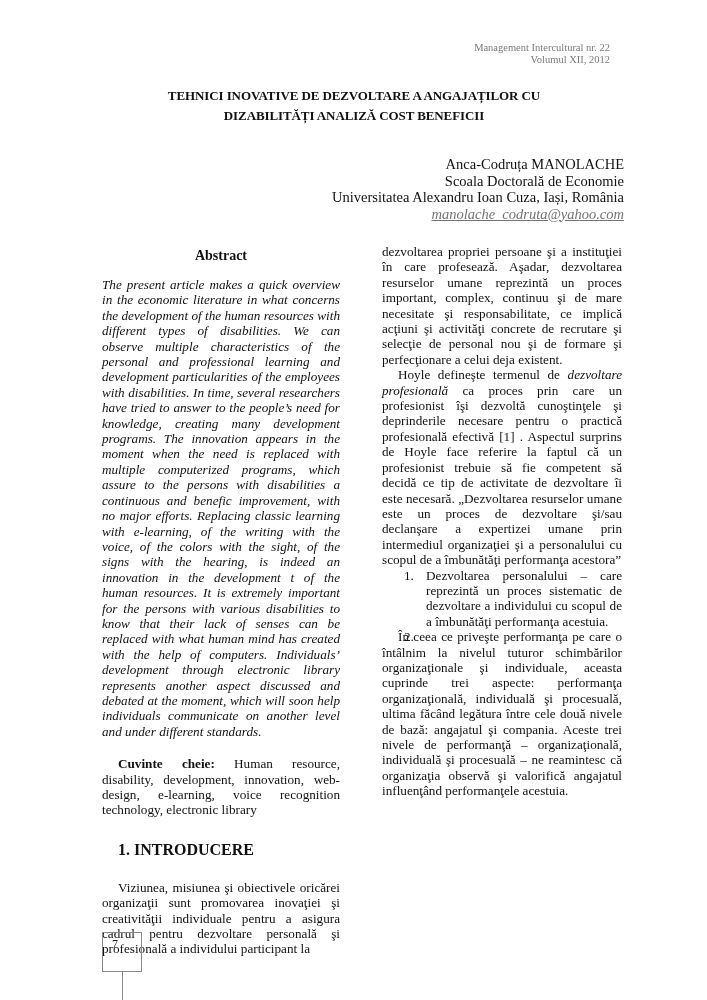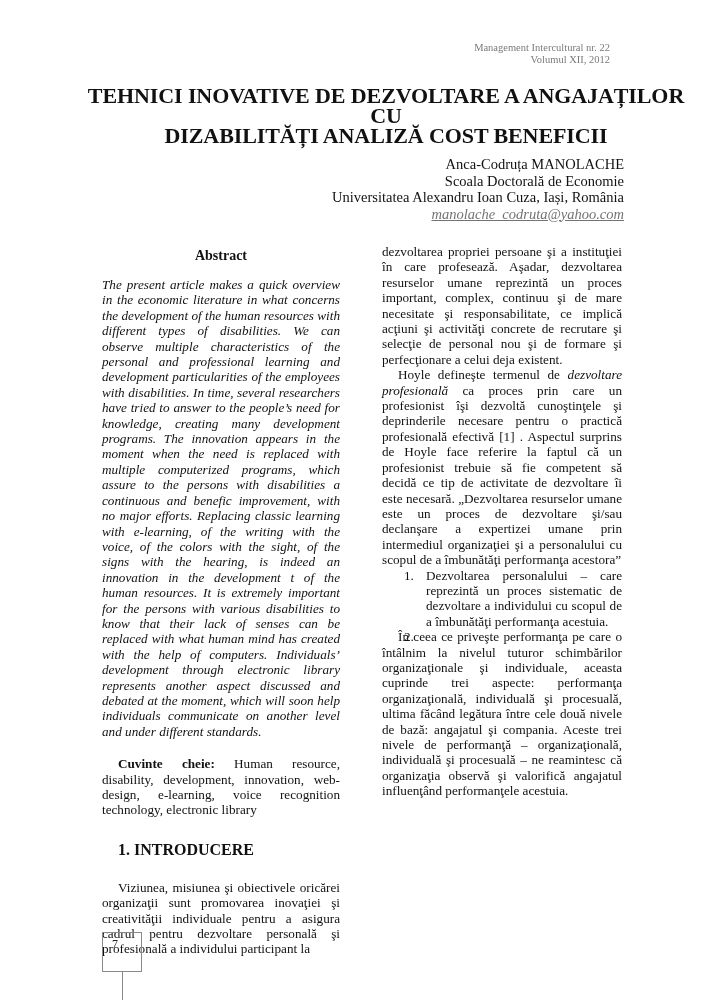--- a/index.html
+++ b/index.html
@@ -19,26 +19,26 @@
       position: absolute;
       right: 97px;
       top: 42px;
       text-align: right;
       font-size: 10.5px;
       line-height: 12px;
       color: #7a7a7a;
     }
     .title {
       position: absolute;
-      left: 76px;
+      left: 44px;
       width: 620px;
       top: 86px;
       text-align: center;
       font-weight: bold;
-      font-size: 22px;
+      font-size: 13px;
       line-height: 20px;
       color: #111;
       letter-spacing: -0.1px;
     }
     .title .line { display: block; }
     .author-block {
       position: absolute;
       left: 84px;
       width: 540px;
       top: 156px;

